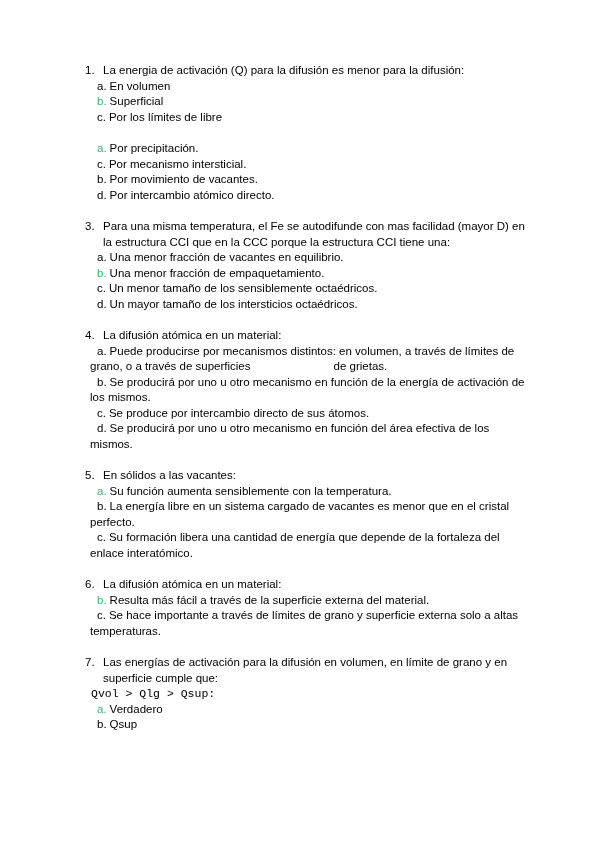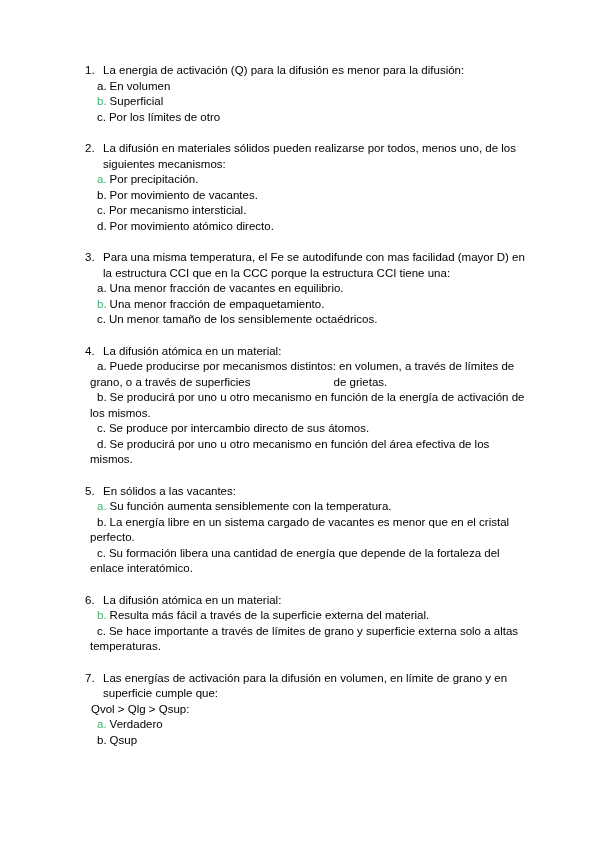--- a/index.html
+++ b/index.html
@@ -23,51 +23,51 @@
   .q-head {
     padding-left: 18px;
     text-indent: -18px;
   }
   .q-num {
     display: inline-block;
     width: 18px;
     text-indent: 0;
   }
   .q-text { }
-  .q-formula { padding-left: 6px; }
+  .q-formula { padding-left: 6px; font-family: Liberation Mono, monospace; }
   .option {
     padding-left: 5px;
     text-indent: 7px;
     white-space: pre-wrap;
   }
   .opt-letter { margin-right: 3px; }
   .opt-letter.correct { color: var(--green); }
 </style>
 </head>
 <body style="background: rgb(255, 255, 255);">
 
 <div class="page" id="quiz-page">
     <div class="question">
     <div class="q-head"><span class="q-num">1.</span><span class="q-text">La energia de activación (Q) para la difusión es menor para la difusión:</span></div>
   <div class="option"><span class="opt-letter">a.</span><span class="opt-text">En volumen</span></div>
       <div class="option"><span class="opt-letter correct">b.</span><span class="opt-text">Superficial</span></div>
-      <div class="option"><span class="opt-letter">c.</span><span class="opt-text">Por los límites de otro</span></div>
+      <div class="option"><span class="opt-letter">c.</span><span class="opt-text">Por los límites de libre</span></div>
     </div>
     <div class="question">
-    <div class="q-head"><span class="q-num">2.</span><span class="q-text">La difusión en materiales sólidos pueden realizarse por todos, menos uno, de los siguientes mecanismos:</span></div>
   <div class="option"><span class="opt-letter correct">a.</span><span class="opt-text">Por precipitación.</span></div>
+      <div class="option"><span class="opt-letter">c.</span><span class="opt-text">Por mecanismo intersticial.</span></div>
       <div class="option"><span class="opt-letter">b.</span><span class="opt-text">Por movimiento de vacantes.</span></div>
-      <div class="option"><span class="opt-letter">c.</span><span class="opt-text">Por mecanismo intersticial.</span></div>
-      <div class="option"><span class="opt-letter">d.</span><span class="opt-text">Por movimiento atómico directo.</span></div>
+      <div class="option"><span class="opt-letter">d.</span><span class="opt-text">Por intercambio atómico directo.</span></div>
     </div>
     <div class="question">
     <div class="q-head"><span class="q-num">3.</span><span class="q-text">Para una misma temperatura, el Fe se autodifunde con mas facilidad (mayor D) en la estructura CCI que en la CCC porque la estructura CCI tiene una:</span></div>
   <div class="option"><span class="opt-letter">a.</span><span class="opt-text">Una menor fracción de vacantes en equilibrio.</span></div>
       <div class="option"><span class="opt-letter correct">b.</span><span class="opt-text">Una menor fracción de empaquetamiento.</span></div>
       <div class="option"><span class="opt-letter">c.</span><span class="opt-text">Un menor tamaño de los sensiblemente octaédricos.</span></div>
+      <div class="option"><span class="opt-letter">d.</span><span class="opt-text">Un mayor tamaño de los intersticios octaédricos.</span></div>
     </div>
     <div class="question">
     <div class="q-head"><span class="q-num">4.</span><span class="q-text">La difusión atómica en un material:</span></div>
   <div class="option"><span class="opt-letter">a.</span><span class="opt-text">Puede producirse por mecanismos distintos: en volumen, a través de límites de grano, o a través de superficies                          de grietas.</span></div>
       <div class="option"><span class="opt-letter">b.</span><span class="opt-text">Se producirá por uno u otro mecanismo en función de la energía de activación de los mismos.</span></div>
       <div class="option"><span class="opt-letter">c.</span><span class="opt-text">Se produce por intercambio directo de sus átomos.</span></div>
       <div class="option"><span class="opt-letter">d.</span><span class="opt-text">Se producirá por uno u otro mecanismo en función del área efectiva de los mismos.</span></div>
     </div>
     <div class="question">
     <div class="q-head"><span class="q-num">5.</span><span class="q-text">En sólidos a las vacantes:</span></div>

